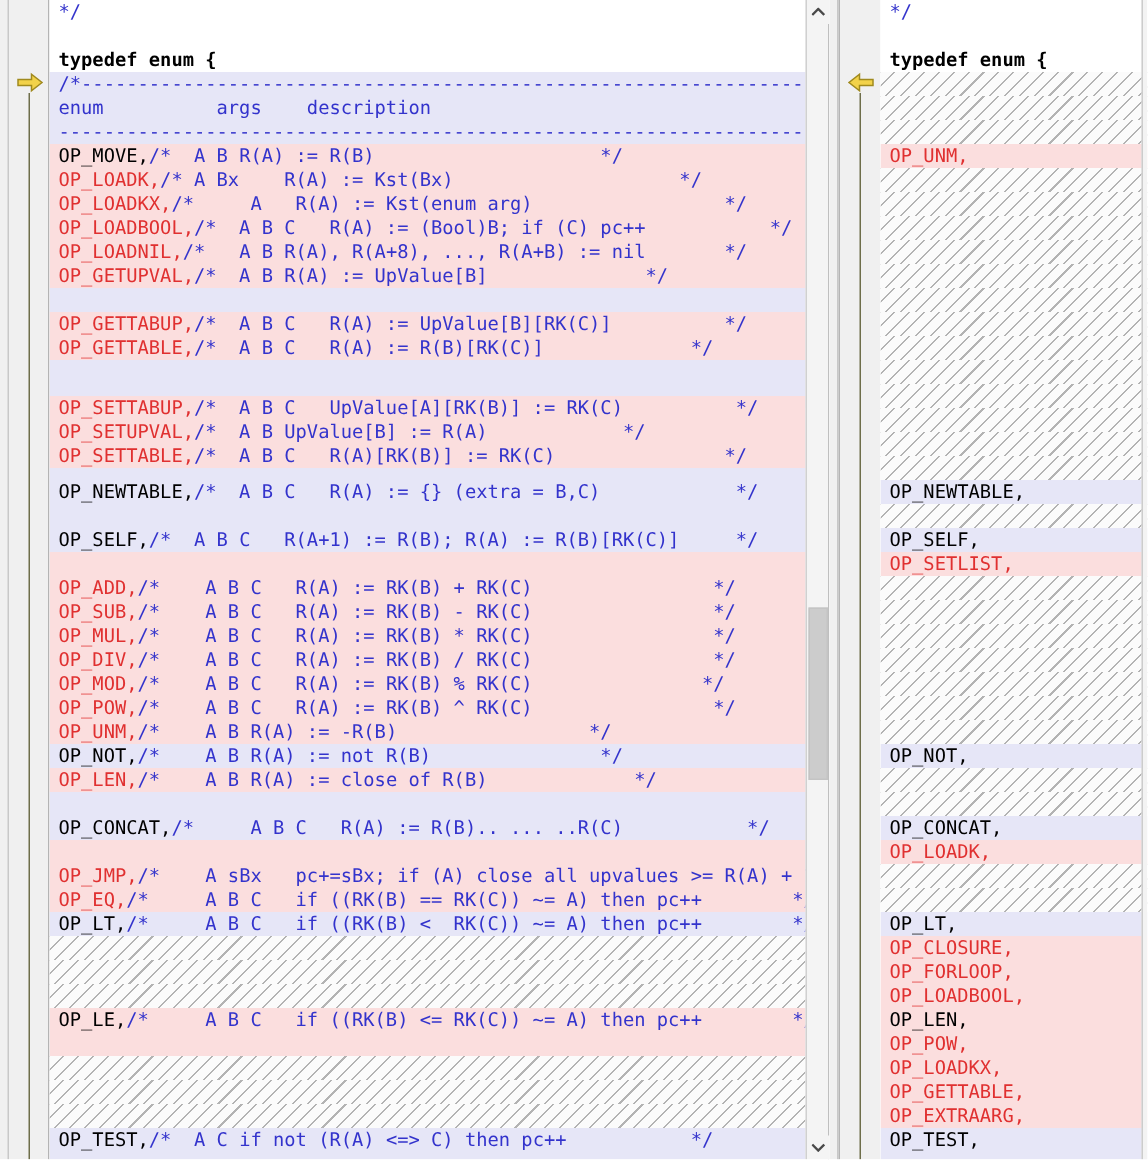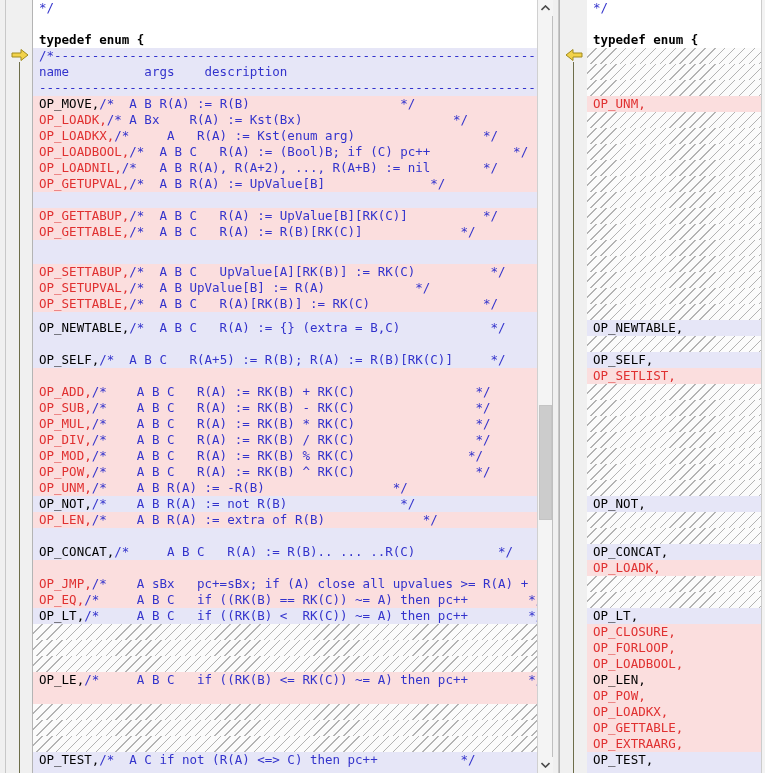--- a/index.html
+++ b/index.html
@@ -179,50 +179,50 @@
         </svg>
       </div>
     </div>
 
     <div class="code-surface">
       <div class="code-inner" id="left-lines">
           <div class="row bg-plain" style="top: 0px;"><span class="txt"><span class="t-cmt">*/</span></span></div>
           <div class="row bg-plain" style="top: 16px;"><span class="txt"><span class="t-cmt"></span></span></div>
           <div class="row bg-plain" style="top: 32px;"><span class="txt"><span class="t-kw">typedef enum {</span></span></div>
           <div class="row bg-blue" style="top: 48px;"><span class="txt"><span class="t-cmt">/*-------------------------------------------------------------------------</span></span></div>
-          <div class="row bg-blue" style="top: 64px;"><span class="txt"><span class="t-cmt">name          args    description</span></span></div>
+          <div class="row bg-blue" style="top: 64px;"><span class="txt"><span class="t-cmt">enum          args    description</span></span></div>
           <div class="row bg-blue" style="top: 80px;"><span class="txt"><span class="t-cmt">-------------------------------------------------------------------------</span></span></div>
           <div class="row bg-pink" style="top: 96px;"><span class="txt"><span class="t-id">OP_MOVE,</span><span class="t-cmt">/*  A B R(A) := R(B)                    */</span></span></div>
           <div class="row bg-pink" style="top: 112px;"><span class="txt"><span class="t-red">OP_LOADK,</span><span class="t-cmt">/* A Bx    R(A) := Kst(Bx)                    */</span></span></div>
           <div class="row bg-pink" style="top: 128px;"><span class="txt"><span class="t-red">OP_LOADKX,</span><span class="t-cmt">/*     A   R(A) := Kst(enum arg)                 */</span></span></div>
           <div class="row bg-pink" style="top: 144px;"><span class="txt"><span class="t-red">OP_LOADBOOL,</span><span class="t-cmt">/*  A B C   R(A) := (Bool)B; if (C) pc++           */</span></span></div>
-          <div class="row bg-pink" style="top: 160px;"><span class="txt"><span class="t-red">OP_LOADNIL,</span><span class="t-cmt">/*   A B R(A), R(A+2), ..., R(A+B) := nil       */</span></span></div>
+          <div class="row bg-pink" style="top: 160px;"><span class="txt"><span class="t-red">OP_LOADNIL,</span><span class="t-cmt">/*   A B R(A), R(A+8), ..., R(A+B) := nil       */</span></span></div>
           <div class="row bg-pink" style="top: 176px;"><span class="txt"><span class="t-red">OP_GETUPVAL,</span><span class="t-cmt">/*  A B R(A) := UpValue[B]              */</span></span></div>
           <div class="row bg-blue" style="top: 192px;"><span class="txt"><span class="t-cmt"></span></span></div>
           <div class="row bg-pink" style="top: 208px;"><span class="txt"><span class="t-red">OP_GETTABUP,</span><span class="t-cmt">/*  A B C   R(A) := UpValue[B][RK(C)]          */</span></span></div>
           <div class="row bg-pink" style="top: 224px;"><span class="txt"><span class="t-red">OP_GETTABLE,</span><span class="t-cmt">/*  A B C   R(A) := R(B)[RK(C)]             */</span></span></div>
           <div class="row bg-blue" style="top: 240px;"><span class="txt"><span class="t-cmt"></span></span></div>
           <div class="row bg-blue" style="top: 256px;"><span class="txt"><span class="t-cmt"></span></span></div>
           <div class="row bg-pink" style="top: 264px;"><span class="txt"><span class="t-red">OP_SETTABUP,</span><span class="t-cmt">/*  A B C   UpValue[A][RK(B)] := RK(C)          */</span></span></div>
           <div class="row bg-pink" style="top: 280px;"><span class="txt"><span class="t-red">OP_SETUPVAL,</span><span class="t-cmt">/*  A B UpValue[B] := R(A)            */</span></span></div>
           <div class="row bg-pink" style="top: 296px;"><span class="txt"><span class="t-red">OP_SETTABLE,</span><span class="t-cmt">/*  A B C   R(A)[RK(B)] := RK(C)               */</span></span></div>
           <div class="row bg-blue" style="top: 312px;"><span class="txt"><span class="t-cmt"></span></span></div>
           <div class="row bg-blue" style="top: 320px;"><span class="txt"><span class="t-id">OP_NEWTABLE,</span><span class="t-cmt">/*  A B C   R(A) := {} (extra = B,C)            */</span></span></div>
           <div class="row bg-blue" style="top: 336px;"><span class="txt"><span class="t-cmt"></span></span></div>
-          <div class="row bg-blue" style="top: 352px;"><span class="txt"><span class="t-id">OP_SELF,</span><span class="t-cmt">/*  A B C   R(A+5) := R(B); R(A) := R(B)[RK(C)]     */</span></span></div>
+          <div class="row bg-blue" style="top: 352px;"><span class="txt"><span class="t-id">OP_SELF,</span><span class="t-cmt">/*  A B C   R(A+1) := R(B); R(A) := R(B)[RK(C)]     */</span></span></div>
           <div class="row bg-pink" style="top: 368px;"><span class="txt"><span class="t-cmt"></span></span></div>
           <div class="row bg-pink" style="top: 384px;"><span class="txt"><span class="t-red">OP_ADD,</span><span class="t-cmt">/*    A B C   R(A) := RK(B) + RK(C)                */</span></span></div>
           <div class="row bg-pink" style="top: 400px;"><span class="txt"><span class="t-red">OP_SUB,</span><span class="t-cmt">/*    A B C   R(A) := RK(B) - RK(C)                */</span></span></div>
           <div class="row bg-pink" style="top: 416px;"><span class="txt"><span class="t-red">OP_MUL,</span><span class="t-cmt">/*    A B C   R(A) := RK(B) * RK(C)                */</span></span></div>
           <div class="row bg-pink" style="top: 432px;"><span class="txt"><span class="t-red">OP_DIV,</span><span class="t-cmt">/*    A B C   R(A) := RK(B) / RK(C)                */</span></span></div>
           <div class="row bg-pink" style="top: 448px;"><span class="txt"><span class="t-red">OP_MOD,</span><span class="t-cmt">/*    A B C   R(A) := RK(B) % RK(C)               */</span></span></div>
           <div class="row bg-pink" style="top: 464px;"><span class="txt"><span class="t-red">OP_POW,</span><span class="t-cmt">/*    A B C   R(A) := RK(B) ^ RK(C)                */</span></span></div>
           <div class="row bg-pink" style="top: 480px;"><span class="txt"><span class="t-red">OP_UNM,</span><span class="t-cmt">/*    A B R(A) := -R(B)                 */</span></span></div>
           <div class="row bg-blue" style="top: 496px;"><span class="txt"><span class="t-id">OP_NOT,</span><span class="t-cmt">/*    A B R(A) := not R(B)               */</span></span></div>
-          <div class="row bg-pink" style="top: 512px;"><span class="txt"><span class="t-red">OP_LEN,</span><span class="t-cmt">/*    A B R(A) := extra of R(B)             */</span></span></div>
+          <div class="row bg-pink" style="top: 512px;"><span class="txt"><span class="t-red">OP_LEN,</span><span class="t-cmt">/*    A B R(A) := close of R(B)             */</span></span></div>
           <div class="row bg-blue" style="top: 528px;"><span class="txt"><span class="t-cmt"></span></span></div>
           <div class="row bg-blue" style="top: 544px;"><span class="txt"><span class="t-id">OP_CONCAT,</span><span class="t-cmt">/*     A B C   R(A) := R(B).. ... ..R(C)           */</span></span></div>
           <div class="row bg-pink" style="top: 560px;"><span class="txt"><span class="t-cmt"></span></span></div>
           <div class="row bg-pink" style="top: 576px;"><span class="txt"><span class="t-red">OP_JMP,</span><span class="t-cmt">/*    A sBx   pc+=sBx; if (A) close all upvalues &gt;= R(A) + 1  */</span></span></div>
           <div class="row bg-pink" style="top: 592px;"><span class="txt"><span class="t-red">OP_EQ,</span><span class="t-cmt">/*     A B C   if ((RK(B) == RK(C)) ~= A) then pc++        */</span></span></div>
           <div class="row bg-blue" style="top: 608px;"><span class="txt"><span class="t-id">OP_LT,</span><span class="t-cmt">/*     A B C   if ((RK(B) &lt;  RK(C)) ~= A) then pc++        */</span></span></div>
           <div class="row bg-hatch" style="top: 624px;"><span class="txt"><span class="t-cmt"></span></span></div>
           <div class="row bg-hatch" style="top: 640px;"><span class="txt"><span class="t-cmt"></span></span></div>
           <div class="row bg-hatch" style="top: 656px;"><span class="txt"><span class="t-cmt"></span></span></div>
           <div class="row bg-pink" style="top: 672px;"><span class="txt"><span class="t-id">OP_LE,</span><span class="t-cmt">/*     A B C   if ((RK(B) &lt;= RK(C)) ~= A) then pc++        */</span></span></div>

